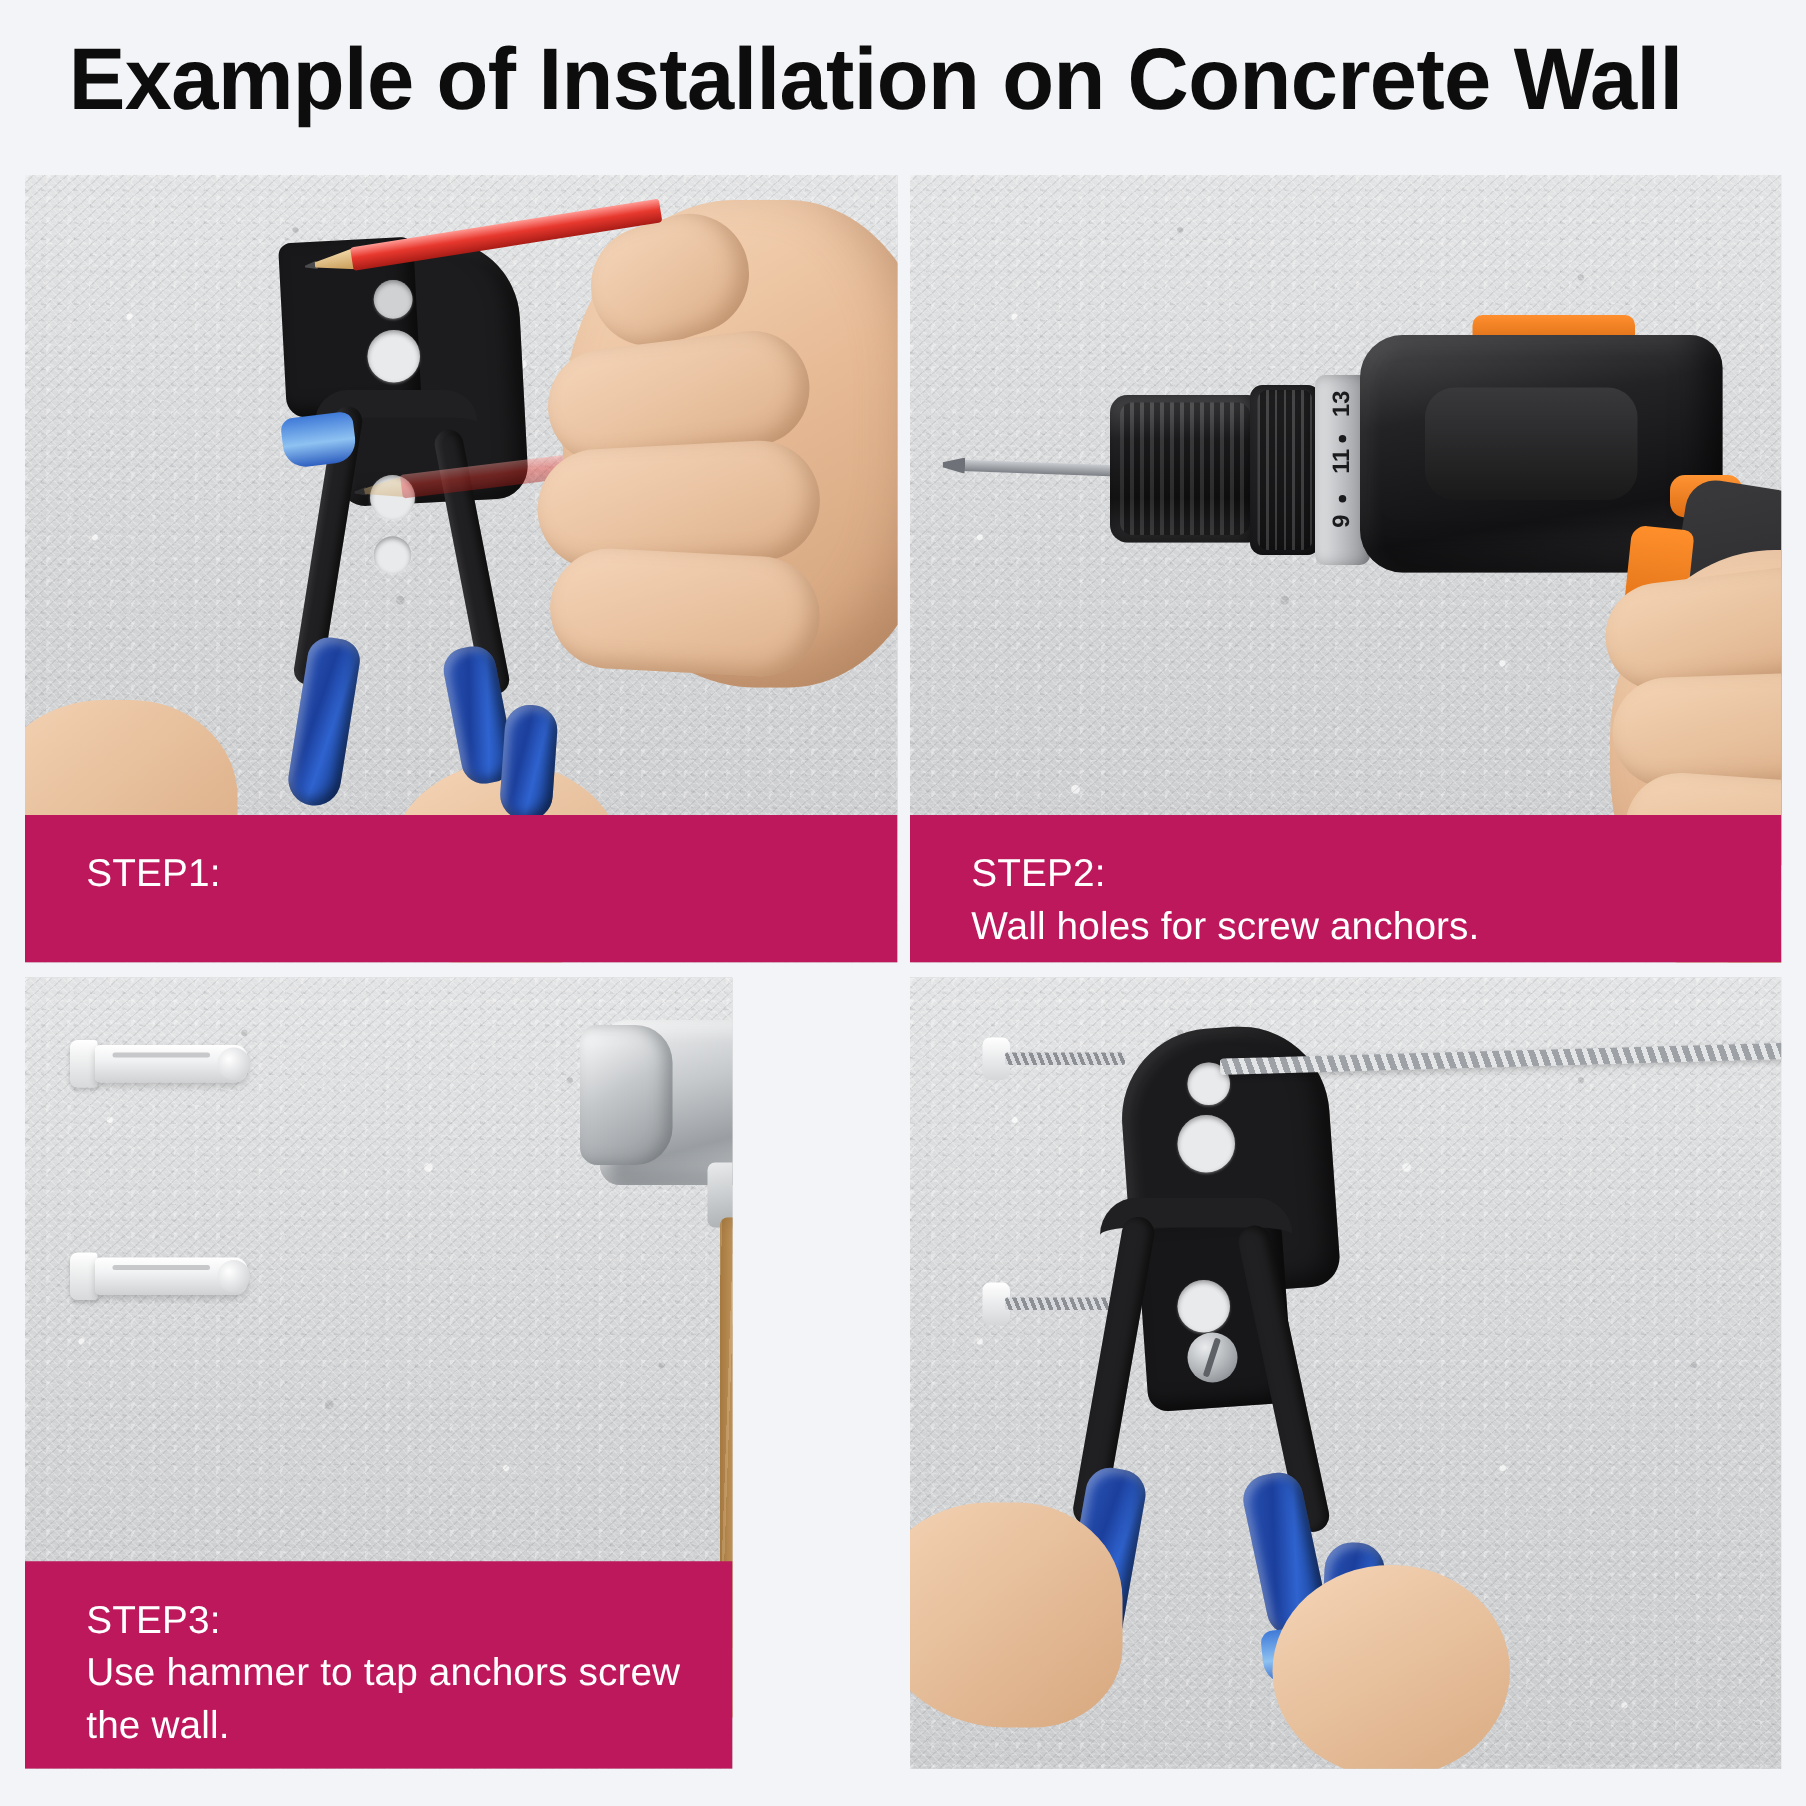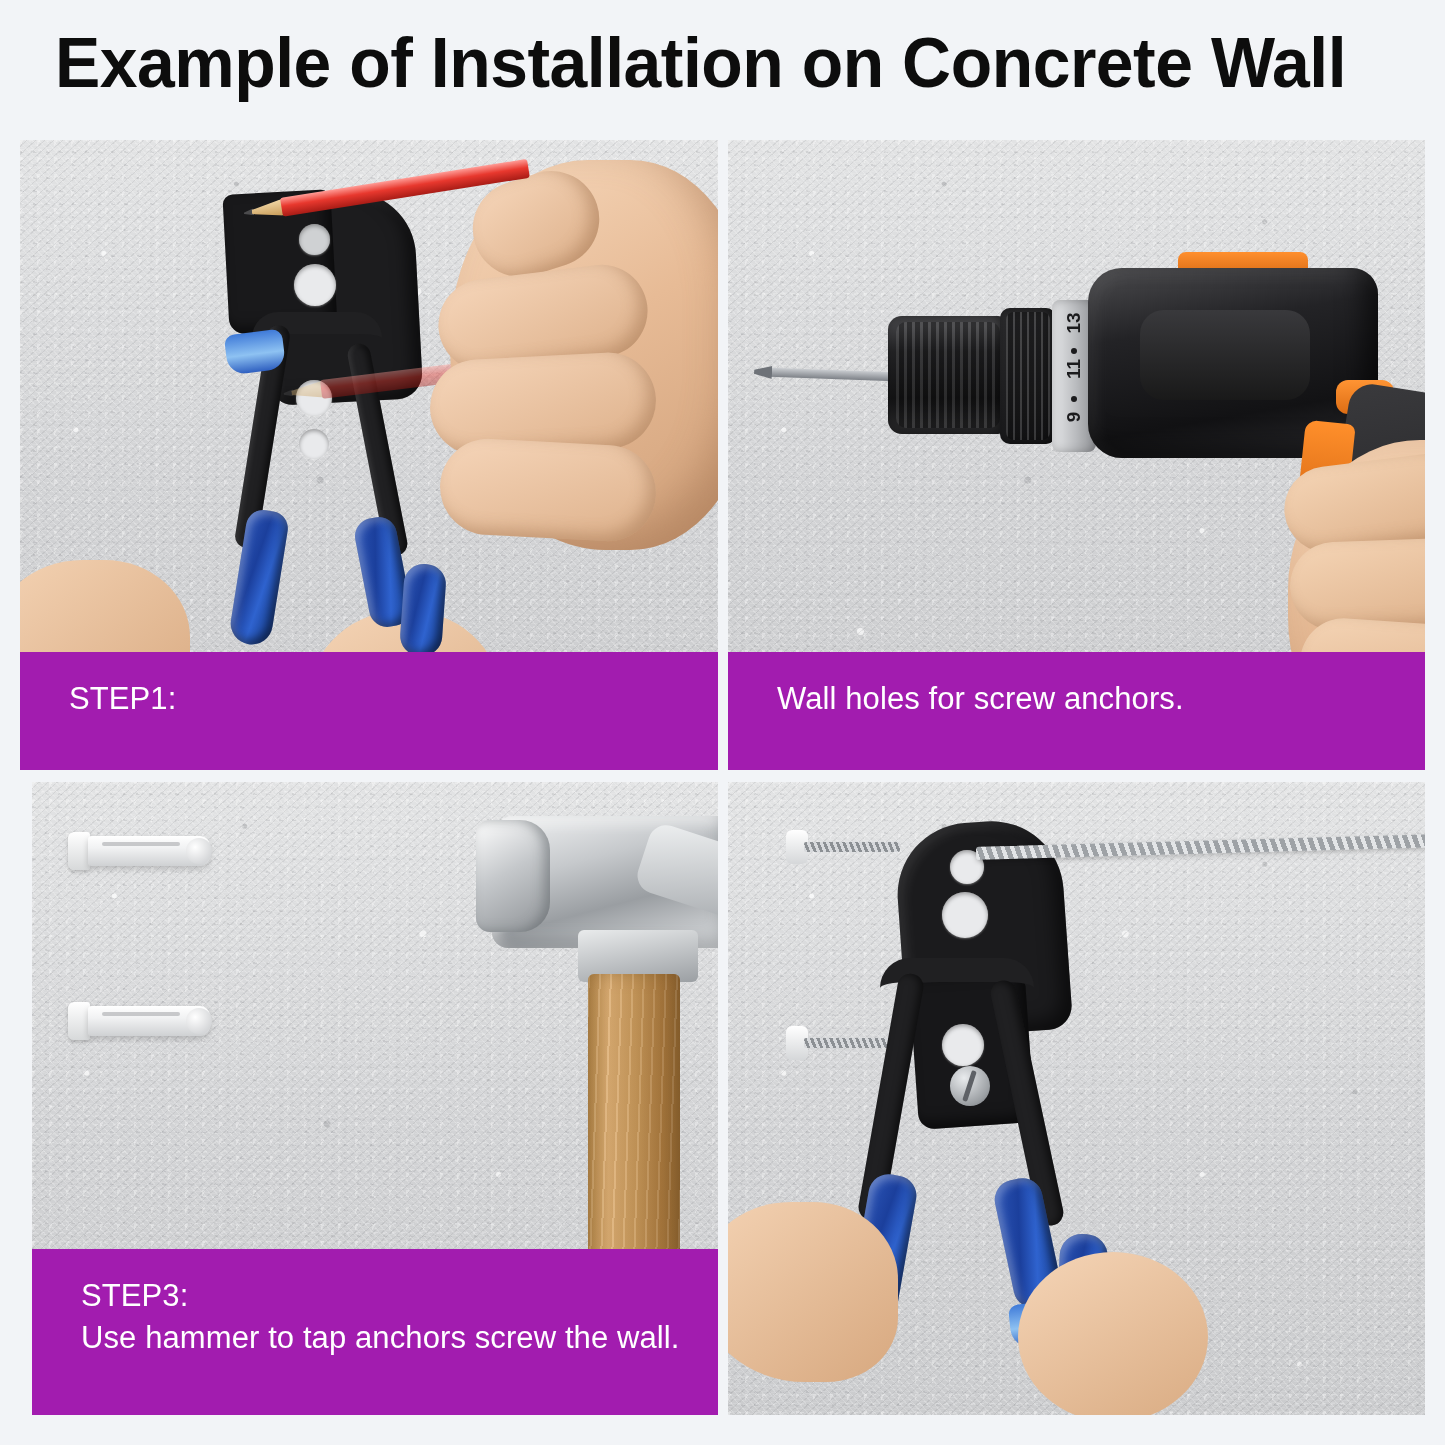--- a/index.html
+++ b/index.html
@@ -18,21 +18,21 @@
     color:#0d0d0d;letter-spacing:-0.5px;
     transform:scaleX(0.97);transform-origin:left top;
     white-space:nowrap;line-height:1.0;
   }
 
   
   .grid{position:absolute;left:20px;top:140px;width:1405px;height:1275px;}
   .panel{position:absolute;overflow:hidden;background:#d9dadb;}
   .p1{left:0;   top:0;   width:698px;height:630px;}
   .p2{left:708px;top:0;   width:697px;height:630px;}
-  .p3{left:12px;   top:642px;width:686px;height:633px;}
+  .p3{left:0;   top:642px;width:566px;height:633px;}
   .p4{left:708px;top:642px;width:697px;height:633px;}
 
   
   .photo{position:absolute;left:0;top:0;right:0;bottom:0;overflow:hidden;}
   .wall{
     position:absolute;left:0;top:0;right:0;bottom:0;
     background-color:#d6d7d8;
     background-image:
       radial-gradient(circle at 12% 18%, rgba(255,255,255,.75) 0 2px, transparent 3px),
       radial-gradient(circle at 31% 7%,  rgba(150,152,155,.45) 0 2px, transparent 3px),
@@ -57,21 +57,21 @@
     content:"";position:absolute;inset:0;
     background-image:
       repeating-linear-gradient(48deg, rgba(255,255,255,.20) 0 1px, rgba(0,0,0,0) 1px 5px),
       repeating-linear-gradient(-42deg, rgba(110,112,116,.13) 0 1px, rgba(0,0,0,0) 1px 6px),
       repeating-linear-gradient(8deg, rgba(255,255,255,.12) 0 1px, rgba(0,0,0,0) 1px 4px);
   }
 
   
   .caption{
     position:absolute;left:0;right:0;bottom:0;
-    background:#a21caf;color:#ffffff;
+    background:#be185d;color:#ffffff;
     padding:26px 0 26px 49px;
     box-sizing:border-box;
   }
   .caption .ln{
     font-size:31px;line-height:42px;
     letter-spacing:.1px;white-space:pre-wrap;
   }
   .cap-r1{height:118px;}
   .cap-r2{height:166px;}
 
@@ -370,20 +370,21 @@
         <div class="trigger"></div>
 
         <div class="p2-hand"></div>
         <div class="p2-f p2-f1"></div>
         <div class="p2-f p2-f2"></div>
         <div class="p2-f p2-f3"></div>
         <div class="p2-f p2-f4"></div>
       </div>
 
       <div class="caption cap-r1">
+        <div class="ln">STEP2:</div>
         <div class="ln">Wall holes for screw anchors.</div>
       </div>
     </div>
 
     <div class="panel p3">
       <div class="photo">
         <div class="wall"></div>
 
         <div class="anchor a1">
           <div class="cap"></div>

